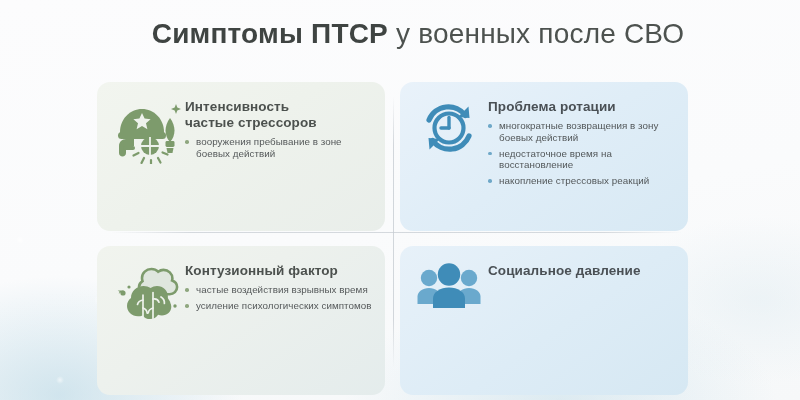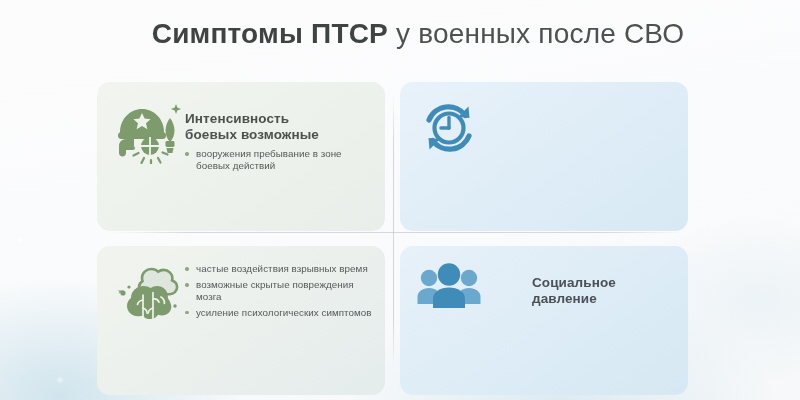--- a/index.html
+++ b/index.html
@@ -54,36 +54,35 @@
     background:linear-gradient(145deg,#f2f5ef 0%,#eef2ec 45%,#e9eeea 100%);
   }
   .card.blue{
     background:linear-gradient(145deg,#e9f2fa 0%,#dfedf7 50%,#d8e9f4 100%);
   }
   .card.green.b3{
     background:linear-gradient(145deg,#f1f4ee 0%,#edf1ed 40%,#e4ecec 100%);
   }
   .card.blue.b4{
     background:linear-gradient(145deg,#e7f1f9 0%,#ddecf6 55%,#d6e8f3 100%);
-    gap:44px;
   }
   .c1{left:0;top:0;}
   .c2{left:303px;top:0;}
   .c3{left:0;top:164px;}
   .c4{left:303px;top:164px;}
 
   .icon-wrap{
     width:78px;min-width:78px;height:78px;
     display:flex;align-items:flex-start;justify-content:center;
     padding-top:6px;box-sizing:border-box;
   }
   .body{flex:1;padding-top:7px;}
   .card-title{
     font-size:13.5px;line-height:16px;color:#4c514e;font-weight:bold;
-    margin:12px 0 5px 0;letter-spacing:.1px;
+    margin:0 0 5px 0;letter-spacing:.1px;
   }
   .card.blue .card-title,.card.blue.b4 .card-title{color:#4a5055;}
   ul.bullets{list-style:none;margin:0;padding:0;}
   ul.bullets li{
     position:relative;padding-left:11px;margin-bottom:4.5px;
     font-size:9.8px;line-height:11.6px;color:#55595a;letter-spacing:.05px;
   }
   ul.bullets li::before{
     content:"";position:absolute;left:0;top:4px;
     width:3.6px;height:3.6px;border-radius:50%;background:#8fa77f;
@@ -132,21 +131,21 @@
               <path d="M52.5 54.5l5 2"></path>
           </g>
           <g fill="#7d9b6c">
             <path d="M66 6l1.3 3.6L71 11l-3.7 1.4L66 16l-1.3-3.6L61 11l3.7-1.4z"></path>
           </g>
         </svg>
       </div>
       <div class="body">
         <div class="card-title">
           <span>Интенсивность</span><br>
-          <span>боевых возможные</span>
+          <span>частые стрессоров</span>
         </div>
         <ul class="bullets">
           <li>вооружения пребывание в зоне боевых действий</li>
         </ul>
       </div>
     </div>
 
     <div class="card blue c2">
       <div class="icon-wrap">
         <svg width="62" height="60" viewBox="0 0 62 60" aria-hidden="true">
@@ -157,20 +156,28 @@
           <g fill="#3f8cb8">
             <path d="M50.5 8.5l1 11.5-11.5-1z"></path>
             <path d="M11.5 51.5l-1-11.5 11.5 1z"></path>
           </g>
           <circle cx="31" cy="30" r="14.5" fill="none" stroke="#3f8cb8" stroke-width="4.2"></circle>
           <g stroke="#3f8cb8" stroke-width="3.4" stroke-linecap="round">
             <path d="M31 19.5V30"></path>
             <path d="M31 30h-8"></path>
           </g>
         </svg>
+      </div>
+      <div class="body">
+        <div class="card-title">Проблема ротации</div>
+        <ul class="bullets">
+          <li>многократные возвращения в зону боевых действий</li>
+          <li>недостаточное время на восстановление</li>
+          <li>накопление стрессовых  реакций</li>
+        </ul>
       </div>
     </div>
 
     <div class="card green b3 c3">
       <div class="icon-wrap">
         <svg width="74" height="66" viewBox="0 0 74 66" aria-hidden="true">
           <g fill="#dfe6de" stroke="#7d9b6c" stroke-width="2.6">
             <path d="M33 16c0-5 4.2-9 9.4-9 2.6 0 5 1 6.7 2.7 1.5-1.1 3.4-1.8 5.4-1.8 4.9 0 8.9 3.8 8.9 8.5 0 .7-.1 1.4-.3 2 2.9 1 5 3.6 5 6.7 0 3.9-3.3 7.1-7.4 7.1H37.5c-4.1 0-7.5-3.2-7.5-7.1 0-2.5 1.4-4.7 3.5-6-.3-1-.5-2-.5-3.1z"></path>
           </g>
           <g fill="#7d9b6c">
@@ -191,23 +198,23 @@
           </g>
           <g fill="#7d9b6c">
             <circle cx="14" cy="31" r="2.6"></circle>
             <circle cx="20" cy="25" r="1.6"></circle>
             <circle cx="66" cy="44" r="1.7"></circle>
             <path d="M9 27.5l6 1.8-6 1.8 1.5-1.8z" transform="rotate(-16 12 29)"></path>
           </g>
         </svg>
       </div>
       <div class="body">
+        <div class="card-title">Контузионный фактор</div>
         <ul class="bullets">
           <li>частые воздействия взрывных время</li>
-          <li>возможные скрытые повреждения мозга</li>
           <li>усиление психологических симптомов</li>
         </ul>
       </div>
     </div>
 
     <div class="card blue b4 c4">
       <div class="icon-wrap">
         <svg width="66" height="52" viewBox="0 0 66 52" aria-hidden="true">
           <g fill="#6aa9cd">
             <circle cx="13" cy="16" r="8.2"></circle>

